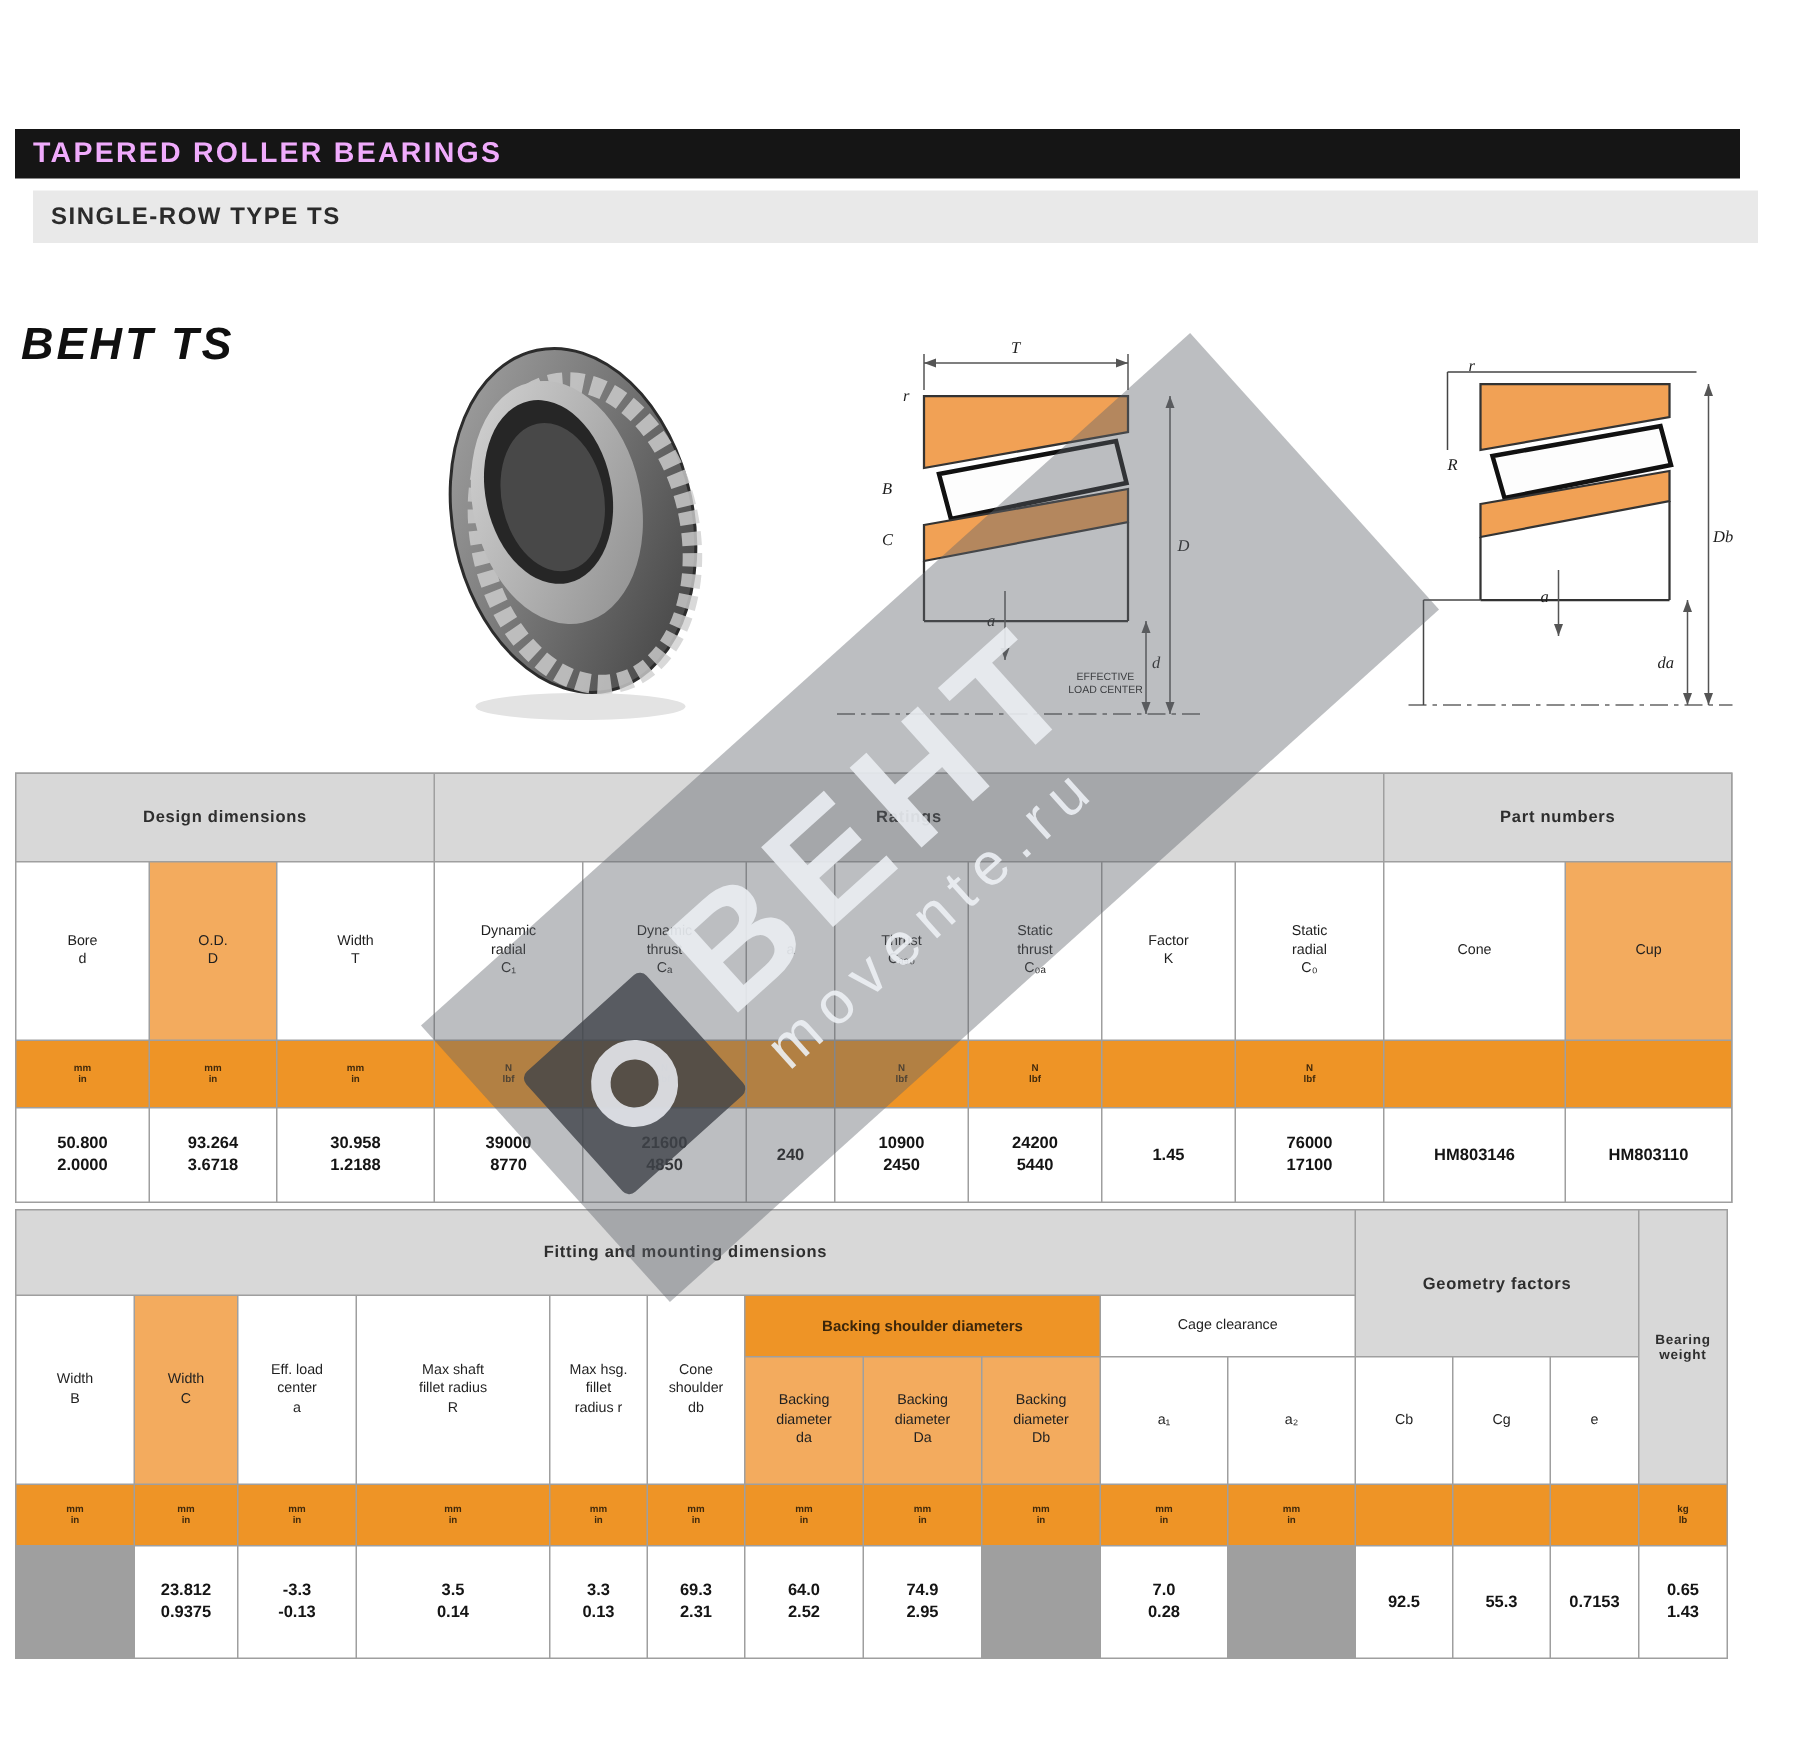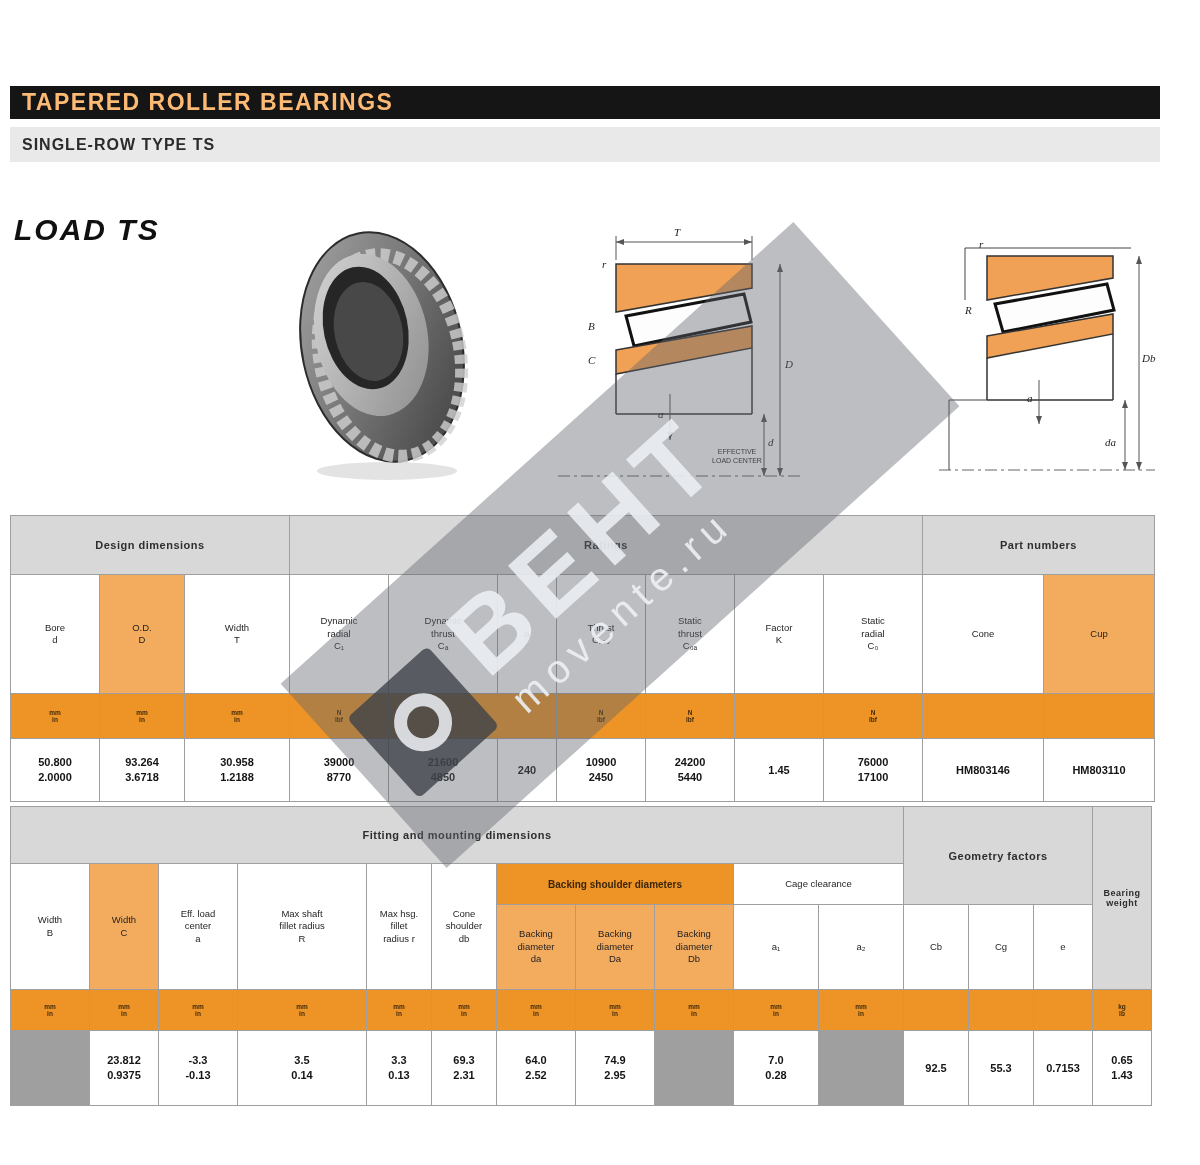--- a/index.html
+++ b/index.html
@@ -1,21 +1,21 @@
 <!DOCTYPE html>
 <html><head>
 <meta charset="utf-8">
 <style>
   *{box-sizing:border-box;margin:0;padding:0}
   body{font-family:"Liberation Sans",sans-serif;background:#ffffff}
   #page{position:relative;width:1200px;height:1165px;background:#fff;overflow:hidden}
 
-  .hbar{position:absolute;left:10px;top:86px;width:1150px;height:33px;background:#151515;color:#fdba74;
-        display:flex;align-items:center;padding-left:12px;font-weight:bold;font-size:23px;letter-spacing:1.5px}
-  .sbar{position:absolute;left:10px;top:127px;width:1150px;height:35px;background:#e9e9e9;color:#2b2b2b;
+  .hbar{position:absolute;left:10px;top:86px;width:1150px;height:33px;background:#151515;color:#f0abfc;
+        display:flex;align-items:center;padding-left:12px;font-weight:bold;font-size:19px;letter-spacing:1.5px}
+  .sbar{position:absolute;left:22px;top:127px;width:1150px;height:35px;background:#e9e9e9;color:#2b2b2b;
         display:flex;align-items:center;padding-left:12px;font-weight:bold;font-size:16px;letter-spacing:1px}
   .typet{position:absolute;left:14px;top:213px;font-style:italic;font-weight:bold;font-size:30px;color:#101010;letter-spacing:2px}
 
   .photo{position:absolute;left:292px;top:205px;width:180px;height:285px}
   .diag{position:absolute}
   #diag1{left:552px;top:208px;width:255px;height:295px}
   #diag2{left:935px;top:212px;width:225px;height:285px}
   .dlbl{position:absolute;font:italic 11px "Liberation Serif",serif;color:#1d1d1d;white-space:pre-line}
   .dsm{position:absolute;font:7px "Liberation Sans",sans-serif;color:#1d1d1d;white-space:pre-line;text-align:center;line-height:1.25;width:110px}
 
@@ -47,21 +47,21 @@
 
 <div id="page">
 
   <div class="hbar">
     <span>TAPERED ROLLER BEARINGS</span>
   </div>
   <div class="sbar">
     <span>SINGLE-ROW TYPE TS</span>
   </div>
 
-  <div class="typet">LOAD TS</div>
+  <div class="typet">BEHT TS</div>
 
   <div class="photo">
     <svg width="180" height="285" viewBox="0 0 180 285">
       <defs>
         <linearGradient id="bg1" x1="0" y1="0" x2="1" y2="1">
           <stop offset="0" stop-color="#a8a8a8"></stop>
             <stop offset="0.45" stop-color="#787878"></stop>
             <stop offset="1" stop-color="#3a3a3a"></stop>
         </linearGradient>
         <linearGradient id="bg2" x1="0" y1="0" x2="1" y2="1">

